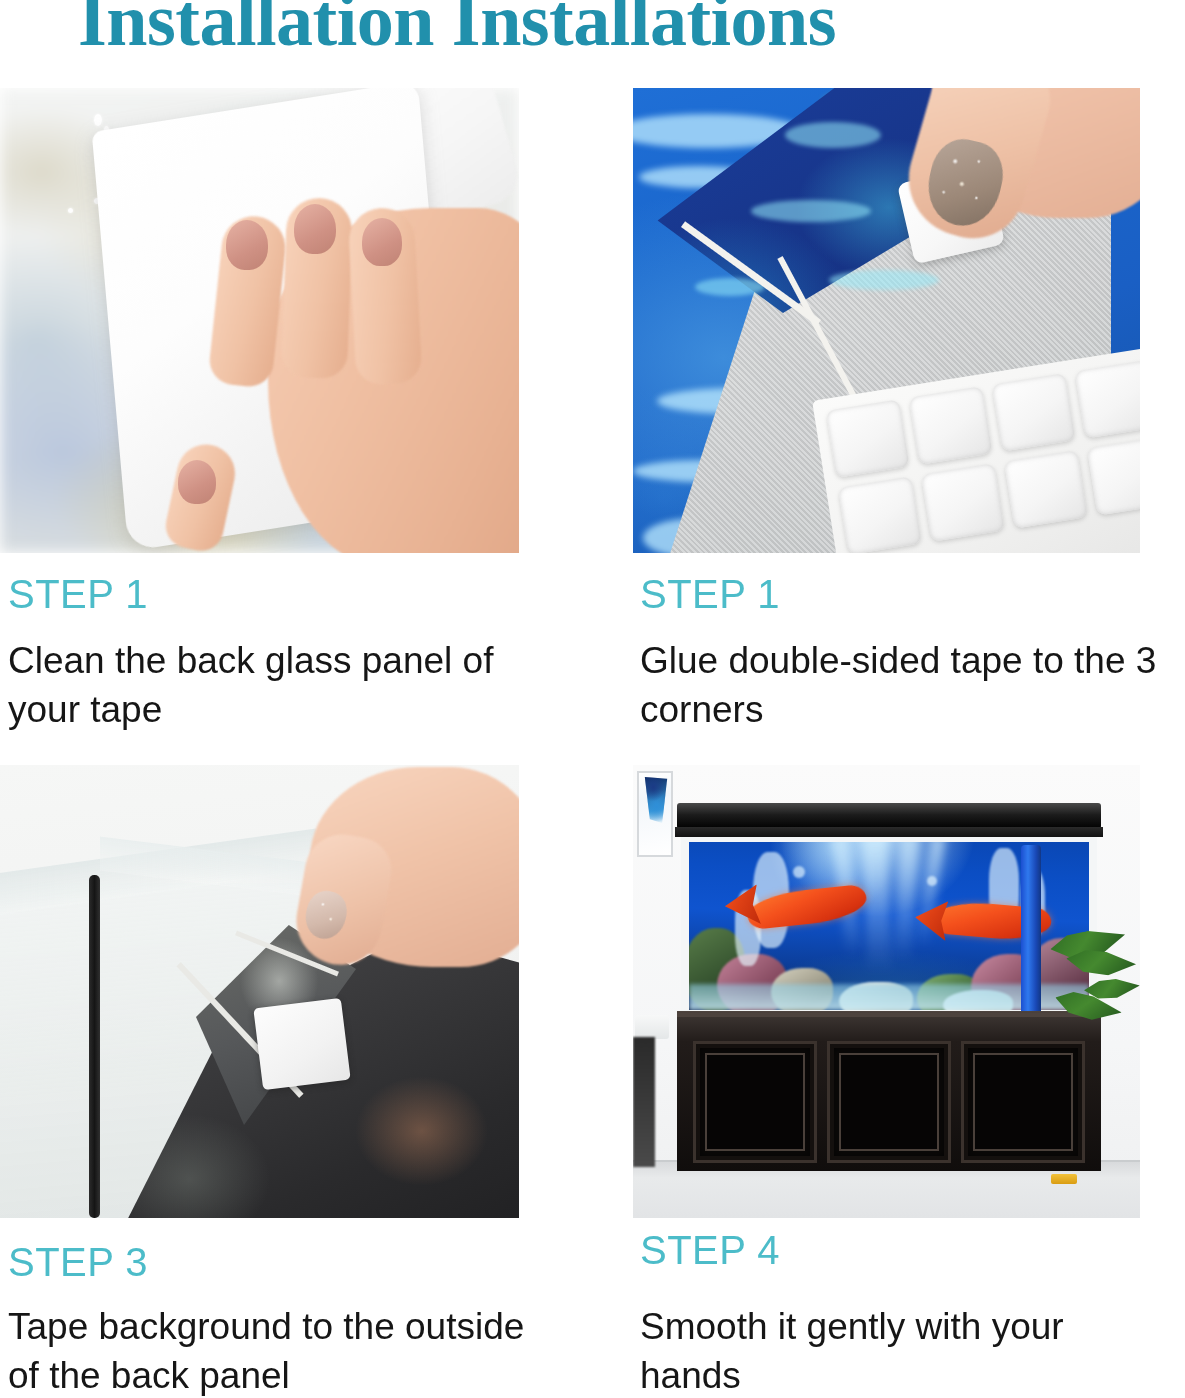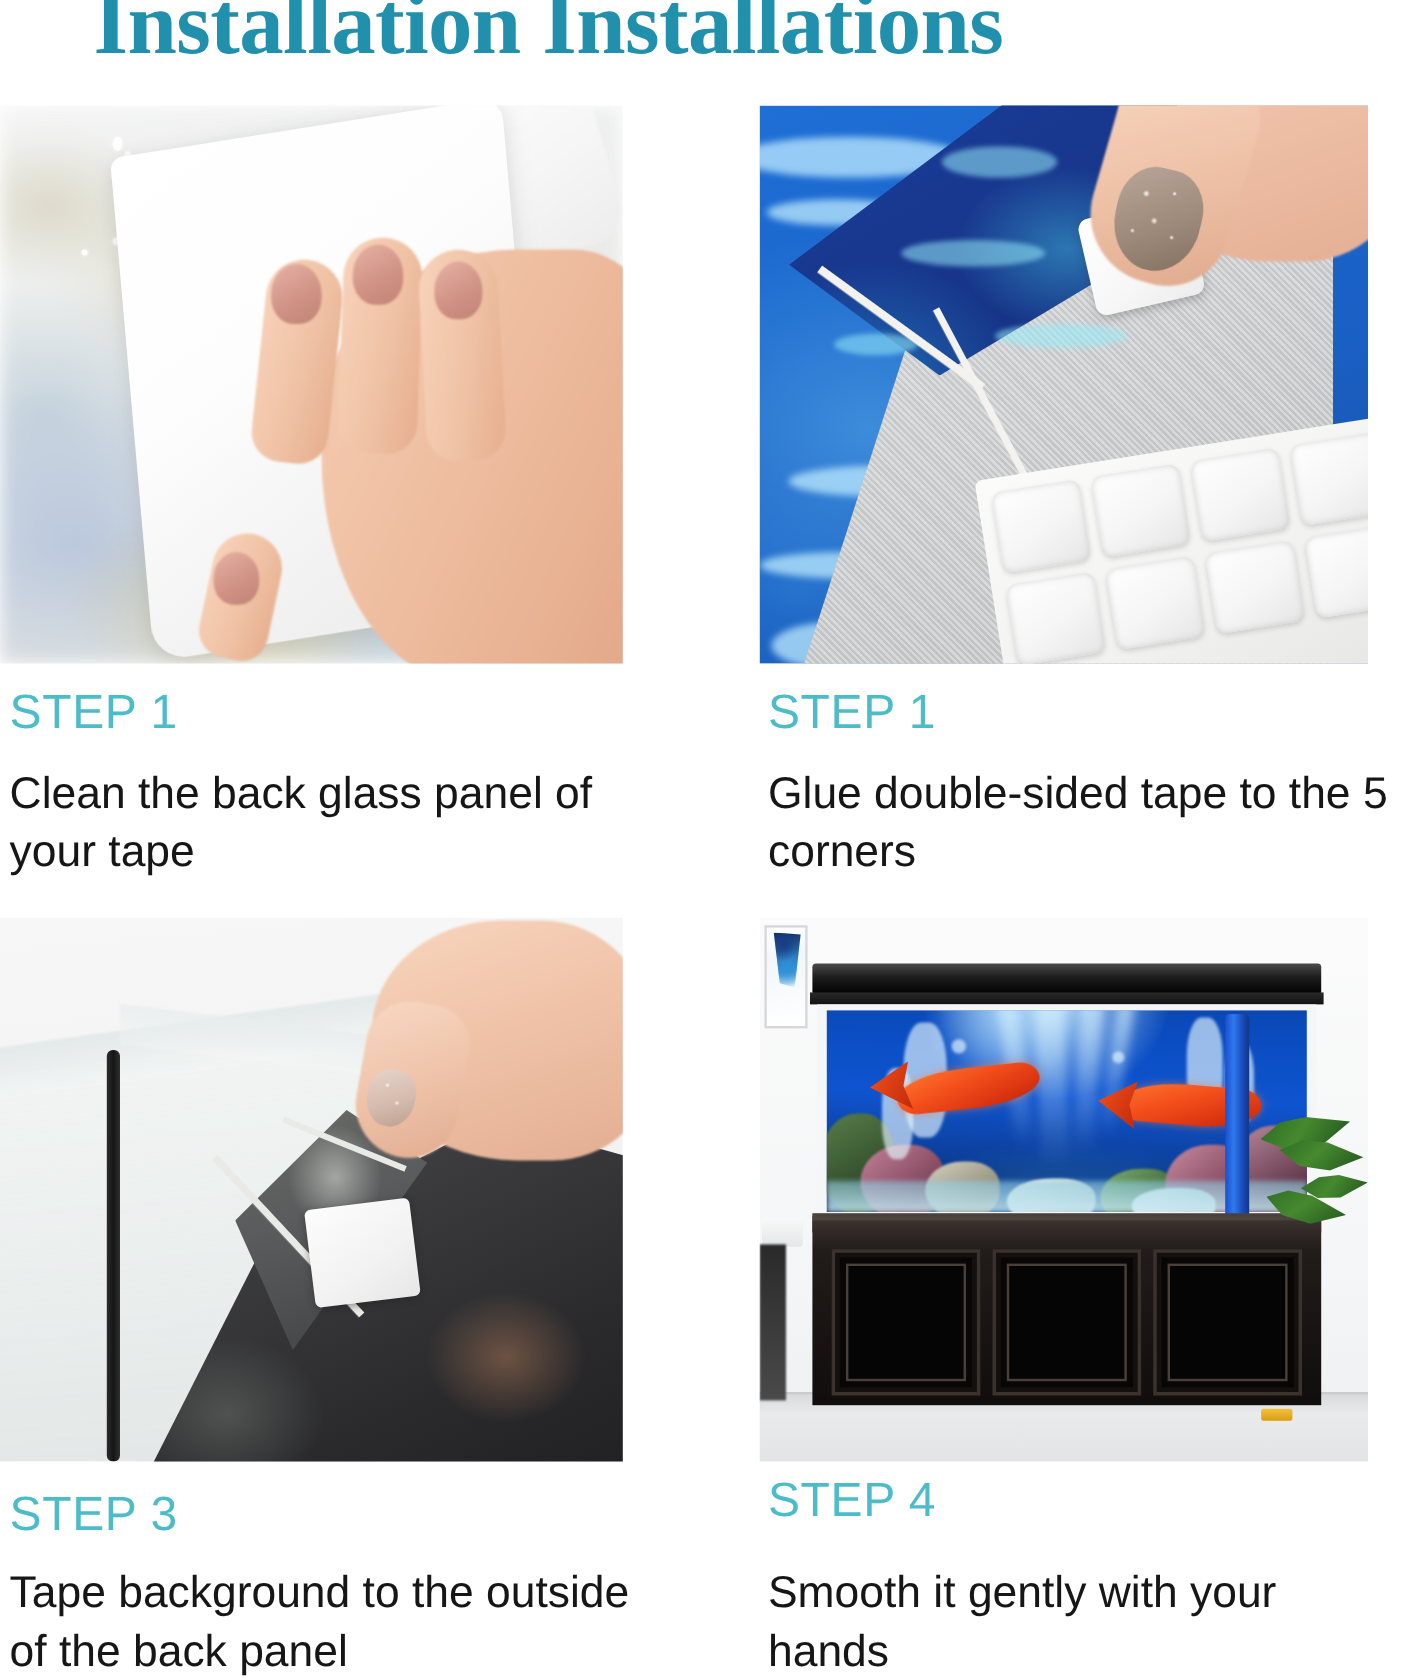--- a/index.html
+++ b/index.html
@@ -587,21 +587,21 @@
         <div class="pad" style="left:180px;top:90px;"></div>
         <div class="pad" style="left:264px;top:90px;"></div>
       </div>
 
       <div class="tape-held"></div>
       <div class="hand2"></div>
       <div class="thumb2"></div>
       <div class="glitter-nail"></div>
     </div>
     <div class="step-label" style="left:640px;top:572px;">STEP 1</div>
-    <div class="step-desc" style="left:640px;top:636px;width:520px;">Glue double-sided tape to the 5 corners</div>
+    <div class="step-desc" style="left:640px;top:636px;width:520px;">Glue double-sided tape to the 3 corners</div>
   </div>
 
   <div class="cell">
     <div class="photo" id="photo3">
       <div class="room"></div>
       <div class="glass-front"></div>
       <div class="glass-top"></div>
       <div class="glass-top2"></div>
       <div class="tank-edge"></div>
       <div class="dark-poster"></div>

